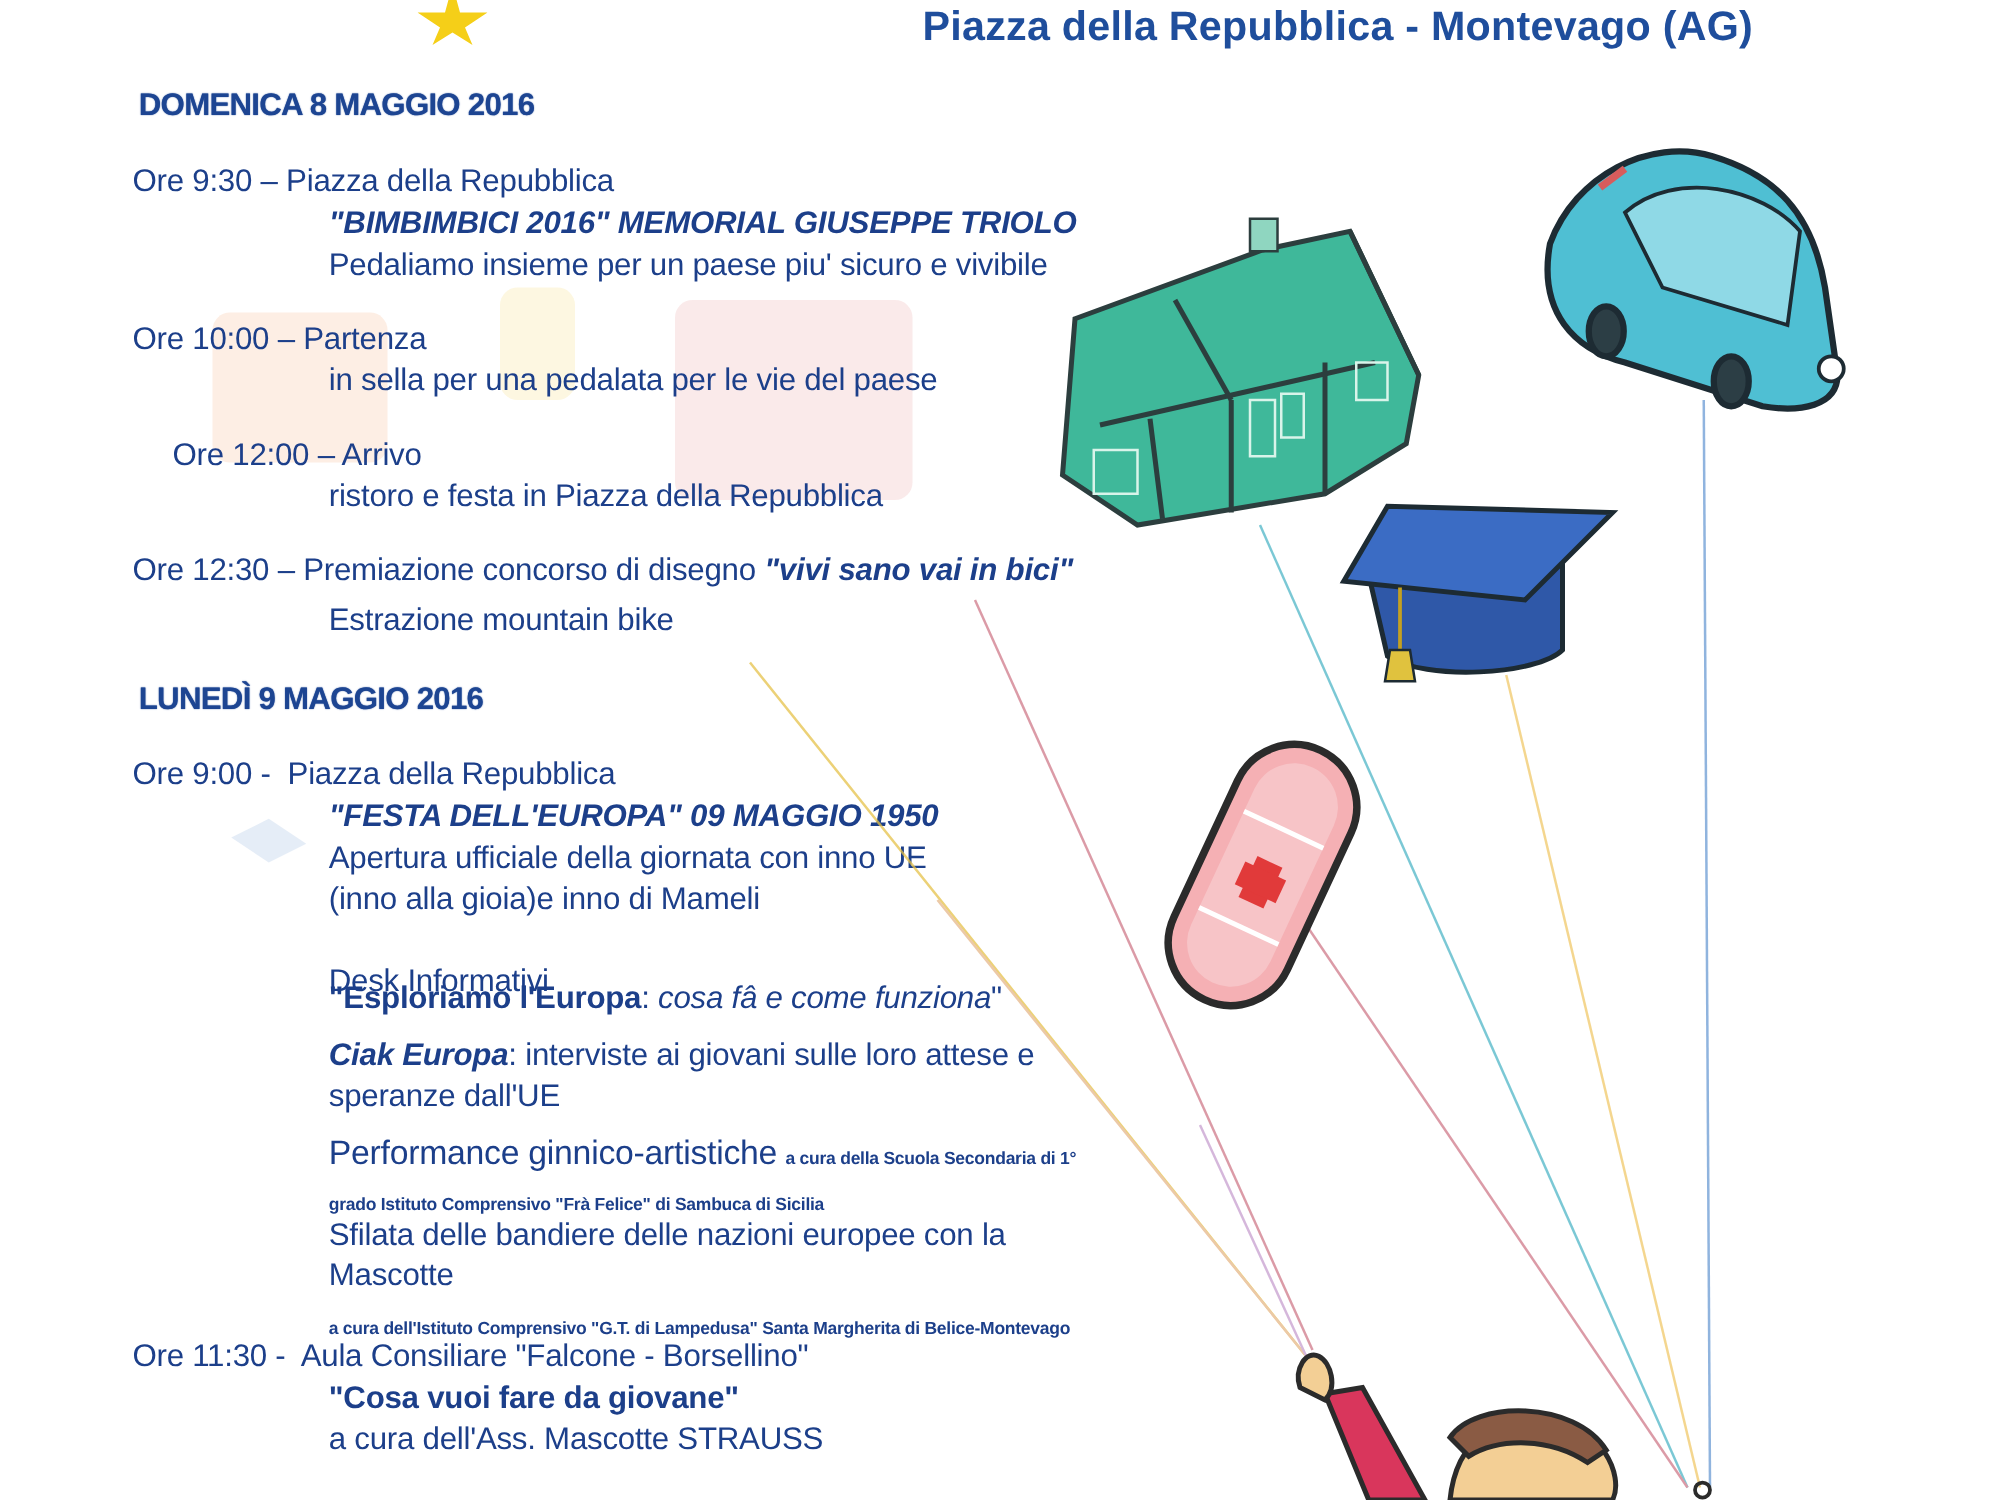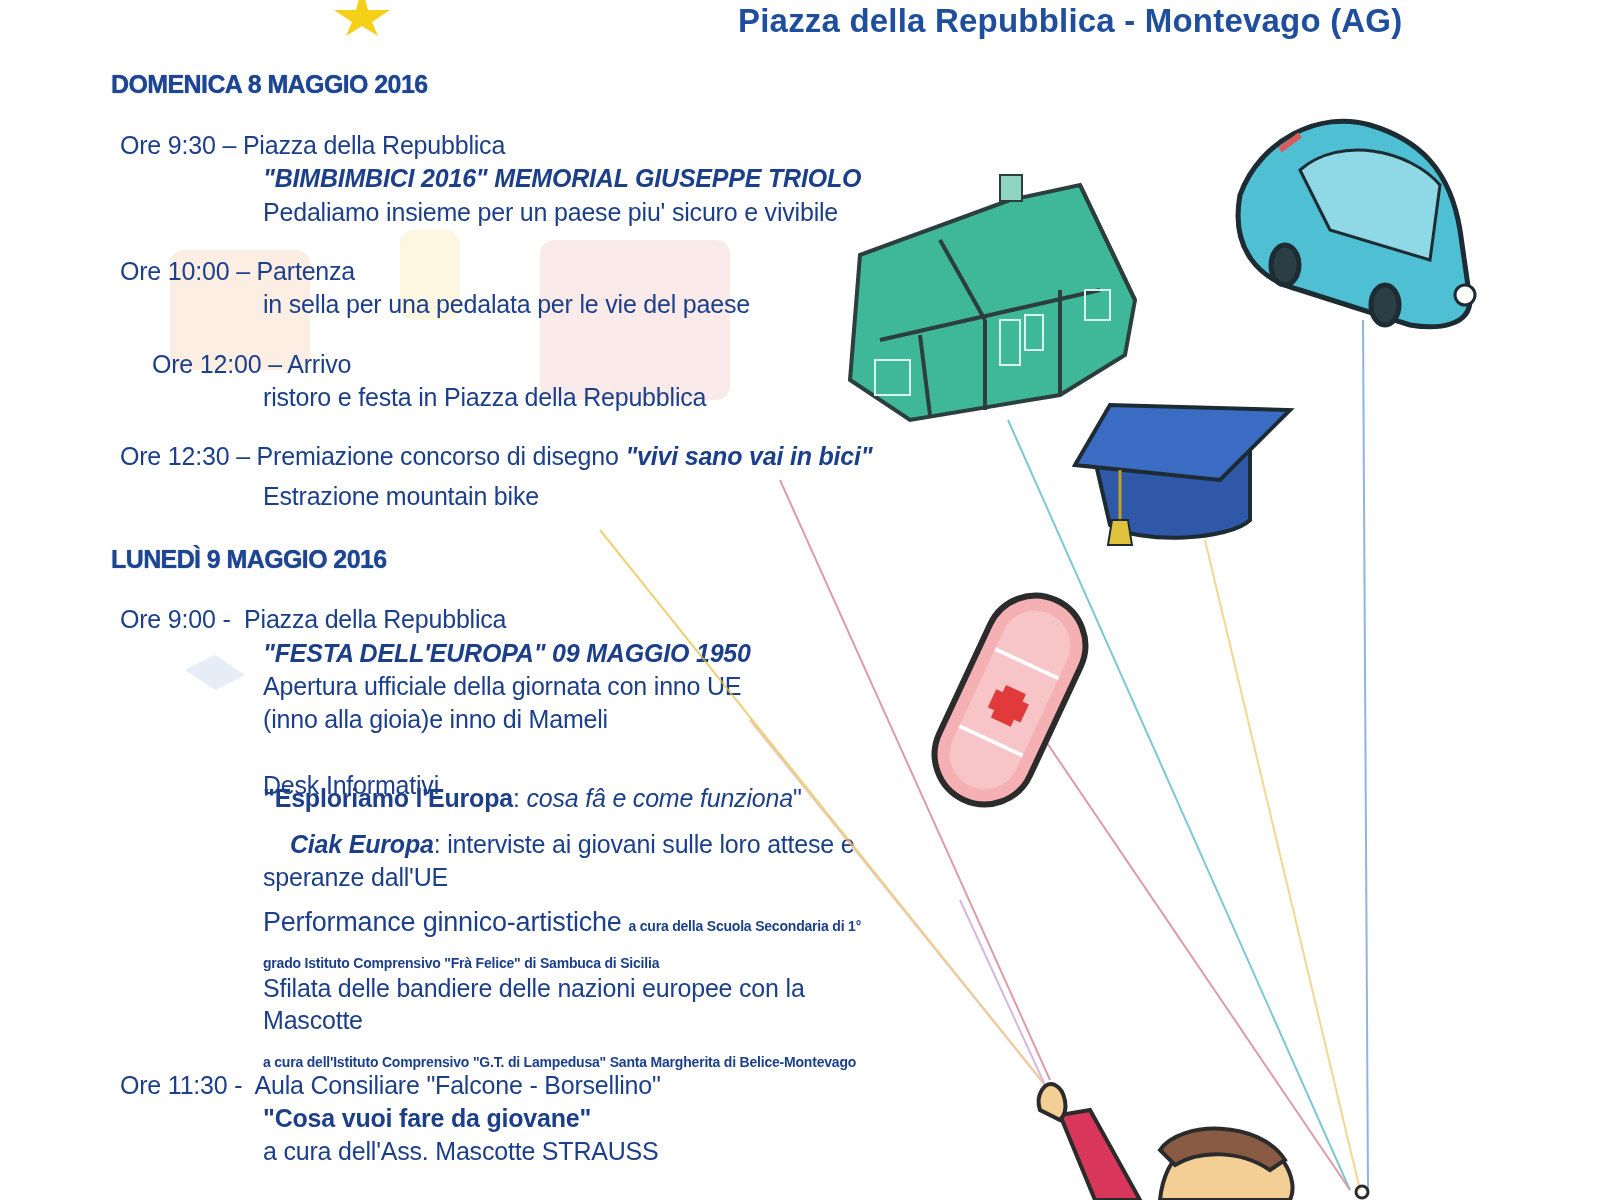--- a/index.html
+++ b/index.html
@@ -14,21 +14,21 @@
   .header-place {
     position:absolute; left:738px; top:2px;
     font-size:33px; font-weight:bold; color:#1f4e9c; letter-spacing:.2px;
   }
   .day {
     position:absolute; left:111px;
     font-size:25px; font-weight:900; color:#1d4592; letter-spacing:-.6px;
     text-shadow:0 0 1px #1d4592;
   }
   .line { position:absolute; font-size:25px; color:#1c3f8a; white-space:nowrap; letter-spacing:-.2px; }
-  .line.time { left:120px; }
+  .line.time { left:106px; }
   .line.ind { left:263px; }
   .bi { font-weight:bold; font-style:italic; }
   .b { font-weight:bold; }
   .small { font-size:14px; font-weight:bold; letter-spacing:-.2px; }
   .art { position:absolute; left:0; top:0; }
 </style>
 </head>
 <body>
 
 <svg class="star" viewBox="0 0 56 48">
@@ -77,21 +77,21 @@
 </div>
 <div class="line ind bi" style="top:639px;">"FESTA DELL'EUROPA" 09 MAGGIO 1950</div>
 <div class="line ind" style="top:672px;">Apertura ufficiale della giornata con inno UE</div>
 <div class="line ind" style="top:705px;">(inno alla gioia)e inno di Mameli</div>
 
 <div class="line ind" style="top:771px;">Desk Informativi</div>
 <div class="line ind" style="top:784px;">
   <span class="b">"Esploriamo l'Europa</span><span>: </span><span class="bi" style="font-weight:normal">cosa fâ e come funziona</span><span>"</span>
 </div>
 
-<div class="line ind" style="top:830px;margin-left:27px;">
+<div class="line ind" style="top:830px;">
   <span class="bi">Ciak Europa</span><span>: interviste ai giovani sulle loro attese e</span>
 </div>
 <div class="line ind" style="top:863px;">speranze dall'UE</div>
 
 <div class="line ind" style="top:907px;">
   <span style="font-size:27px;">Performance ginnico-artistiche</span>
   <span class="small">a cura della Scuola Secondaria di 1°</span>
 </div>
 <div class="line ind small" style="top:955px;">grado Istituto Comprensivo "Frà Felice" di Sambuca di Sicilia</div>
 

